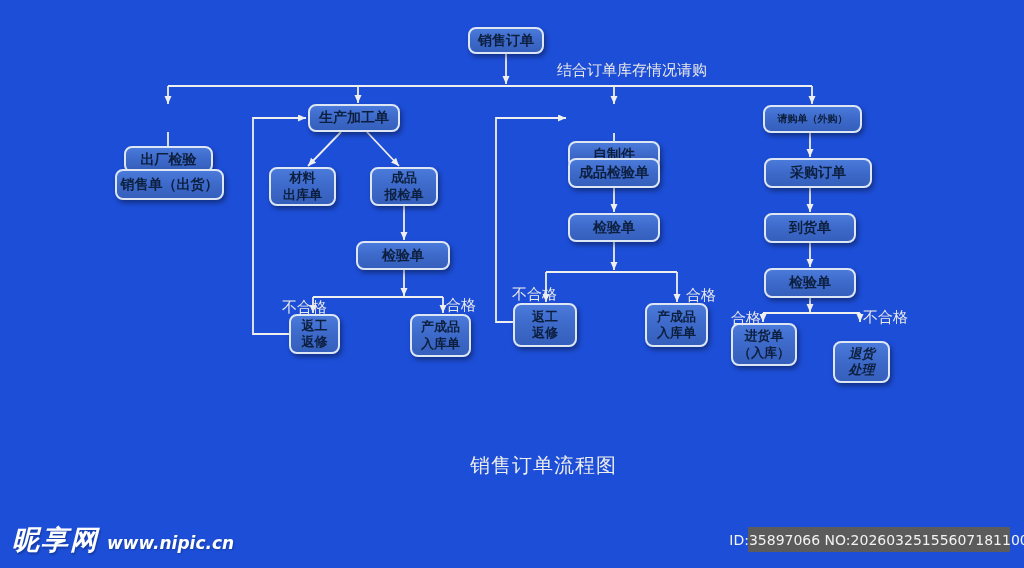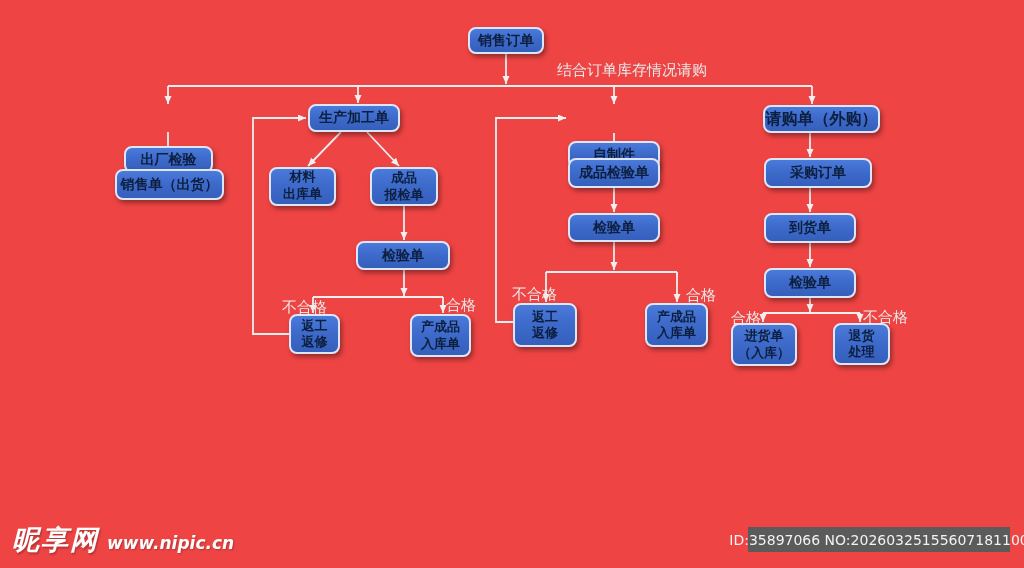--- a/index.html
+++ b/index.html
@@ -5,21 +5,21 @@
   html, body { margin: 0; padding: 0; }
   body {
     width: 1024px; height: 568px;
     background: #7d7d7d;
     font-family: "DejaVu Sans", "Liberation Sans", sans-serif;
     overflow: hidden;
   }
   .stage {
     position: relative;
     width: 1024px; height: 568px;
-    background: #ef4444;
+    background: #1d4ed8;
   }
   #edges {
     position: absolute; left: 0; top: 0;
     width: 1024px; height: 568px;
   }
   .conn {
     fill: none;
     stroke: #efefef;
     stroke-width: 1.8;
   }
@@ -127,54 +127,55 @@
       <polyline points="763,313 860,313" class="conn"></polyline>
       <polyline points="763,313 763,322" class="conn" marker-end="url(#ah)"></polyline>
       <polyline points="860,313 860,322" class="conn" marker-end="url(#ah)"></polyline>
     </svg>
 
   <div id="nodes">
       <div class="node" style="left: 468px; top: 27px; width: 76px; height: 27px;">销售订单</div>
       <div class="node" style="left: 124px; top: 105px; width: 89px; height: 27px; margin-top: 41px;">出厂检验</div>
       <div class="node" style="left: 115px; top: 169px; width: 109px; height: 31px;">销售单（出货）</div>
       <div class="node" style="left: 308px; top: 104px; width: 92px; height: 28px;">生产加工单</div>
-      <div class="node" style="left: 269px; top: 167px; width: 67px; height: 39px; font-size: 13px; font-family: Liberation Mono, monospace;">材料
+      <div class="node" style="left: 269px; top: 167px; width: 67px; height: 39px; font-size: 13px;">材料
 出库单</div>
       <div class="node" style="left: 370px; top: 167px; width: 68px; height: 39px; font-size: 13px;">成品
 报检单</div>
       <div class="node" style="left: 356px; top: 241px; width: 94px; height: 29px;">检验单</div>
       <div class="node" style="left: 289px; top: 314px; width: 51px; height: 40px; font-size: 13px;">返工
 返修</div>
       <div class="node" style="left: 410px; top: 314px; width: 61px; height: 43px; font-size: 13px;">产成品
 入库单</div>
       <div class="node" style="left: 568px; top: 105px; width: 92px; height: 28px; margin-top: 36px;">自制件</div>
       <div class="node" style="left: 568px; top: 158px; width: 92px; height: 30px;">成品检验单</div>
       <div class="node" style="left: 568px; top: 213px; width: 92px; height: 29px;">检验单</div>
       <div class="node" style="left: 513px; top: 303px; width: 64px; height: 44px; font-size: 13px;">返工
 返修</div>
       <div class="node" style="left: 645px; top: 303px; width: 63px; height: 44px; font-size: 13px;">产成品
 入库单</div>
-      <div class="node" style="left: 763px; top: 105px; width: 117px; height: 28px; font-size: 16px;">请购单（外购）</div>
+      <div class="node" style="left: 763px; top: 105px; width: 99px; height: 28px; font-size: 10px;">请购单（外购）</div>
       <div class="node" style="left: 764px; top: 158px; width: 108px; height: 30px;">采购订单</div>
       <div class="node" style="left: 764px; top: 213px; width: 92px; height: 30px;">到货单</div>
       <div class="node" style="left: 764px; top: 268px; width: 92px; height: 30px;">检验单</div>
       <div class="node" style="left: 731px; top: 323px; width: 66px; height: 43px; font-size: 13px;">进货单
 （入库）</div>
-      <div class="node" style="left: 833px; top: 323px; width: 57px; height: 42px; font-size: 13px;">退货
+      <div class="node" style="left: 833px; top: 341px; width: 57px; height: 42px; font-size: 13px; font-style: italic;">退货
 处理</div>
     </div>
   <div id="floating-labels">
       <div class="edge-label" style="left: 557px; top: 63px;">结合订单库存情况请购</div>
       <div class="edge-label" style="left: 282px; top: 300px;">不合格</div>
       <div class="edge-label" style="left: 446px; top: 298px;">合格</div>
       <div class="edge-label" style="left: 512px; top: 287px;">不合格</div>
       <div class="edge-label" style="left: 686px; top: 288px;">合格</div>
       <div class="edge-label" style="left: 731px; top: 311px;">合格</div>
       <div class="edge-label" style="left: 863px; top: 310px;">不合格</div>
     </div>
 
+  <div class="title">销售订单流程图</div>
 
   <div class="watermark">
     <span class="brand">昵享网</span><span class="url">www.nipic.cn</span>
   </div>
 
   <div class="badge">ID:35897066 NO:20260325155607181100</div>
 </div>
 
 </body></html>

